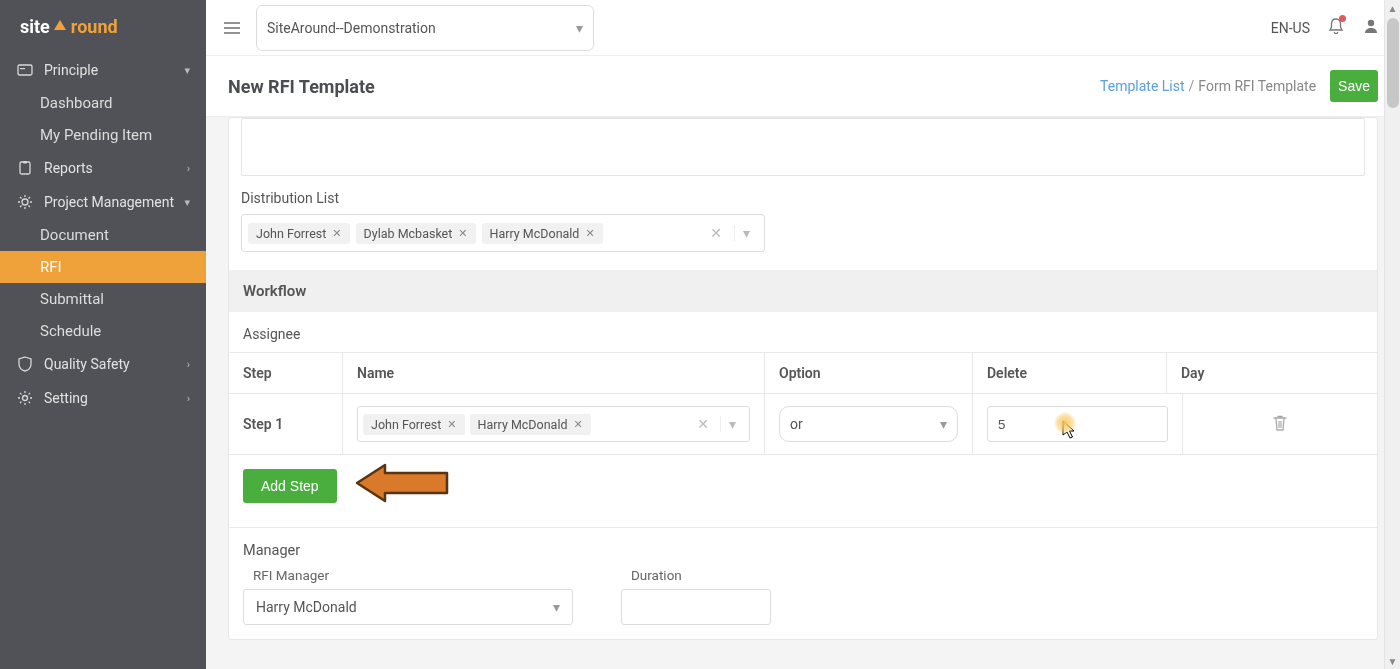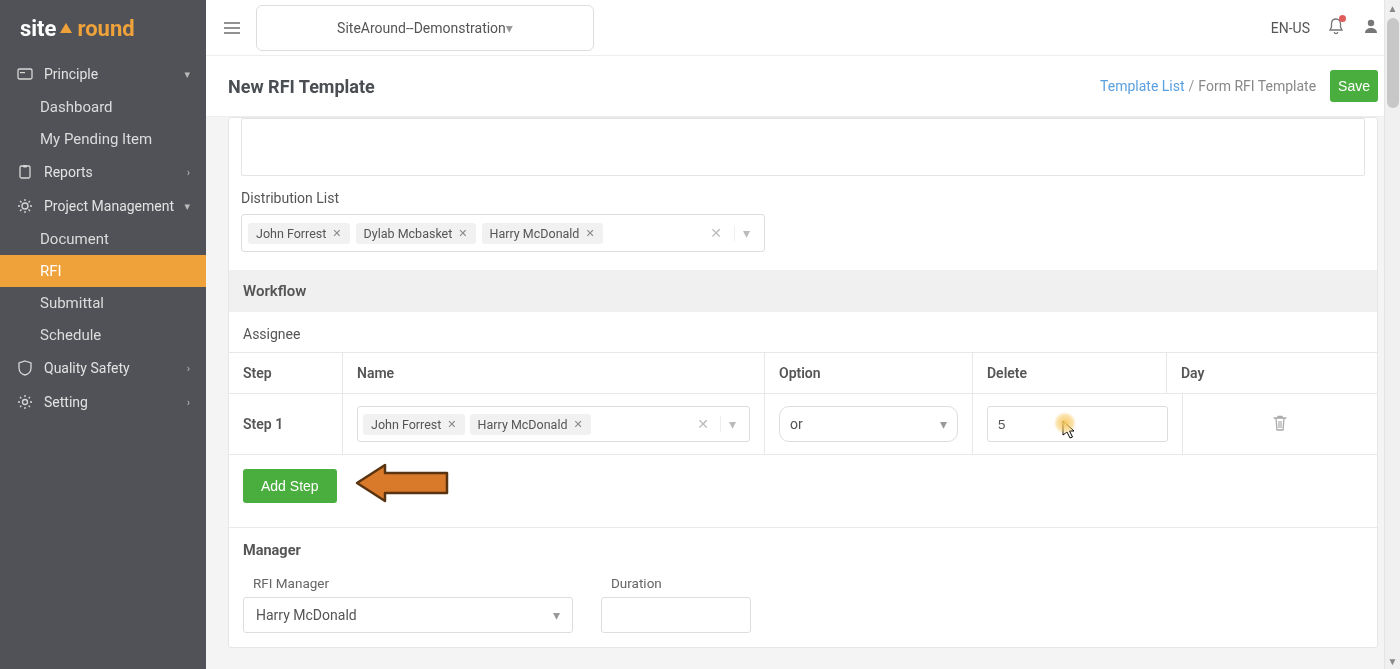--- a/index.html
+++ b/index.html
@@ -20,21 +20,21 @@
   .sidebar {
     width: 206px;
     background: #505257;
     color: #d8d8d8;
     display: flex;
     flex-direction: column;
     flex-shrink: 0;
   }
   .logo {
     padding: 16px 20px 16px 20px;
-    font-size: 22px;
+    font-size: 18px;
     font-weight: 700;
     color: #fff;
     display: flex;
     align-items: center;
   }
   .logo .tri {
     display:inline-block;
     margin: 0 3px 0 2px;
   }
   .logo .site { color:#fff; }
@@ -83,21 +83,21 @@
     width: 338px;
     height: 46px;
     border: 1px solid #ddd;
     border-radius: 6px;
     display: flex;
     align-items: center;
     padding: 0 10px;
     color: #555;
     font-size: 14px;
     cursor: pointer;
-    justify-content: center;
+    justify-content: space-between;
   }
   .topbar-right { margin-left:auto; display:flex; align-items:center; gap:18px; color:#555;}
   .bell { position:relative; }
   .bell .dot { position:absolute; top:-2px; right:-2px; width:7px; height:7px; background:#e05b5b; border-radius:50%; }
 
   .page-header {
     background: #fff;
     padding: 14px 22px;
     display: flex;
     align-items: center;
@@ -236,22 +236,22 @@
   }
   .big-arrow {
     position:absolute;
     left: 126px;
     top: 6px;
   }
 
   .divider { height:1px; background:#eaeaea; margin: 10px 0 0 0;}
 
   .manager-section { padding: 14px; }
-  .manager-title { font-size:14.5px; font-weight:700; color:#555; margin-bottom:16px;}
-  .mgr-row { display:flex; gap: 28px;}
+  .manager-title { font-size:14.5px; font-weight:400; color:#555; margin-bottom:8px;}
+  .mgr-row { display:flex; gap: 48px;}
   .mgr-col .lbl { font-size:13.5px; color:#666; margin-bottom:6px; padding-left:10px;}
   .mgr-select { width:330px; height:36px; border:1px solid #ddd; border-radius:3px; display:flex; align-items:center; justify-content:space-between; padding:0 12px; color:#555; background:#fff; cursor:pointer;}
   .mgr-input { width:150px; height:36px; border:1px solid #ddd; border-radius:3px; padding:0 10px; background:#fff;}
 
   .cursor-overlay {
     position:absolute;
     left:1062px;
     top:420px;
     pointer-events:none;
   }

